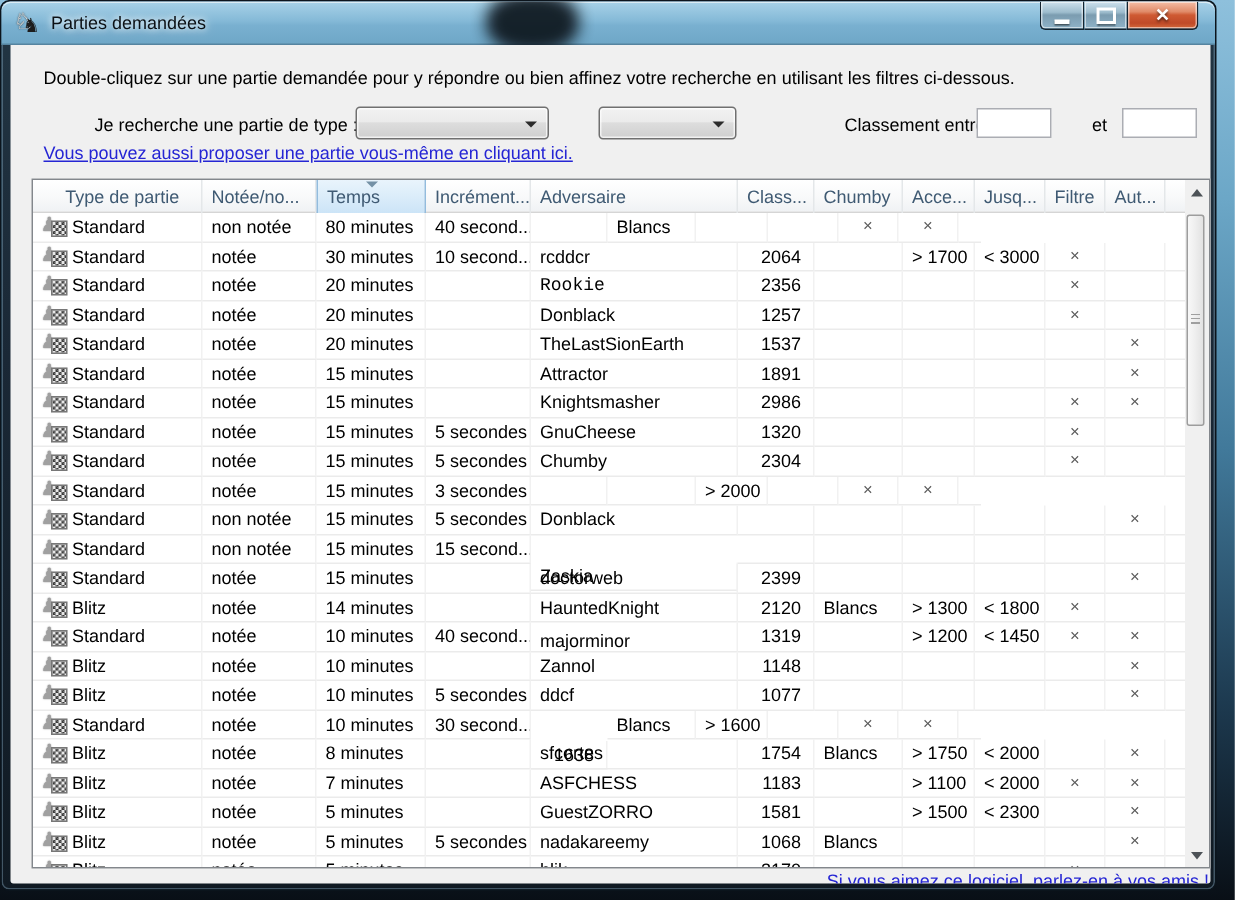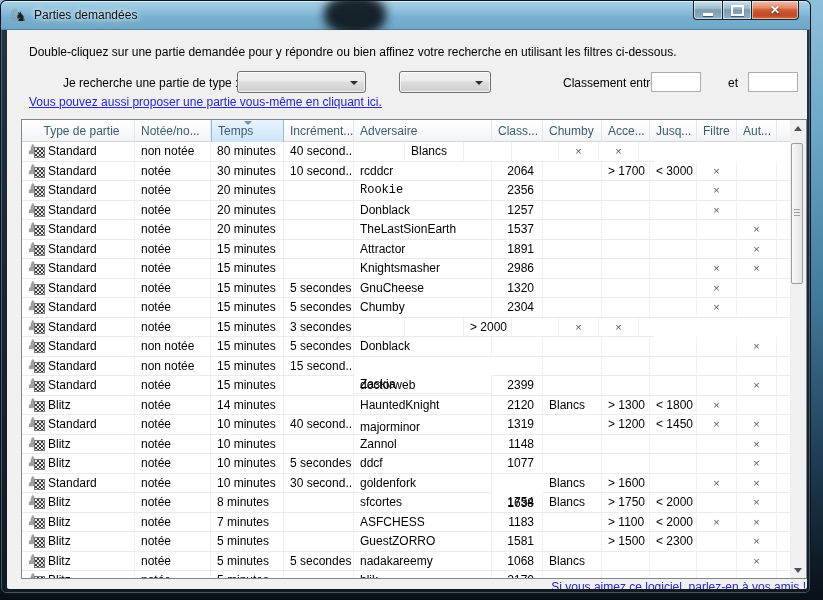--- a/index.html
+++ b/index.html
@@ -853,23 +853,20 @@
             </div>
             <div class="cell a-left" style="width: 76px;">
               <span>notée</span>
             </div>
             <div class="cell a-left" style="width: 73px;">
               <span>10 minutes</span>
             </div>
             <div class="cell a-left" style="width: 70px;">
               <span>30 second...</span>
             </div>
-            <div class="cell a-left" style="width: 138px;">
-              <span>goldenfork</span>
-            </div>
             <div class="cell a-right" style="width: 51px; margin-top: 20px;">
               <span>1638</span>
             </div>
             <div class="cell a-left" style="width: 59px;">
               <span>Blancs</span>
             </div>
             <div class="cell a-left" style="width: 48px;">
               <span>&gt; 1600</span>
             </div>
             <div class="cell a-left" style="width: 47px;">

